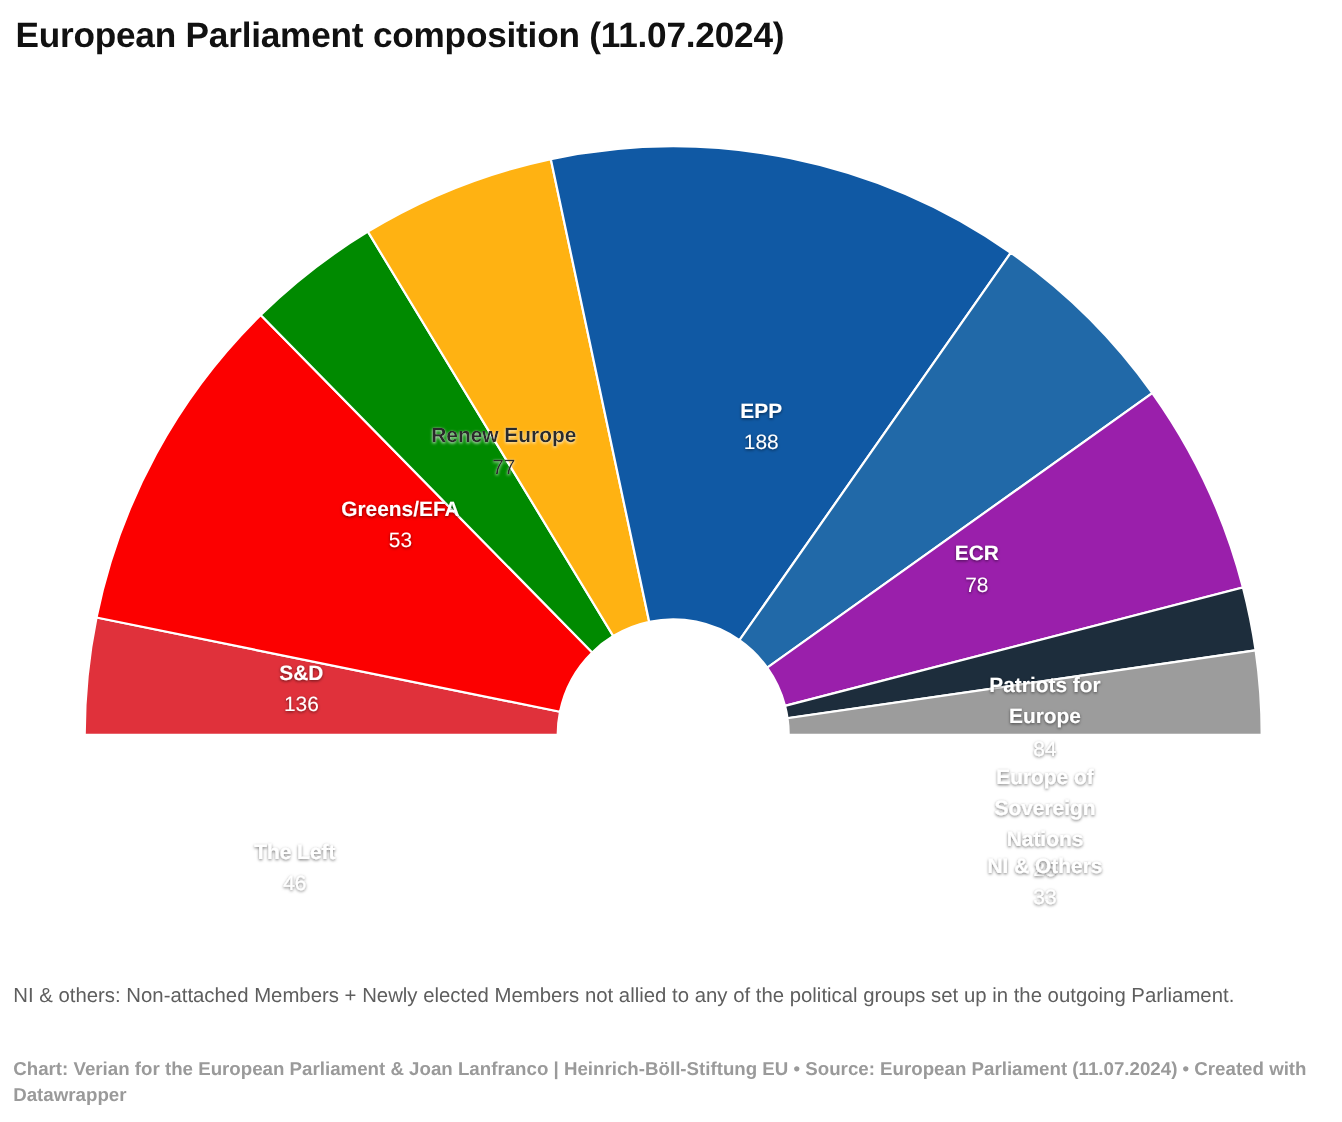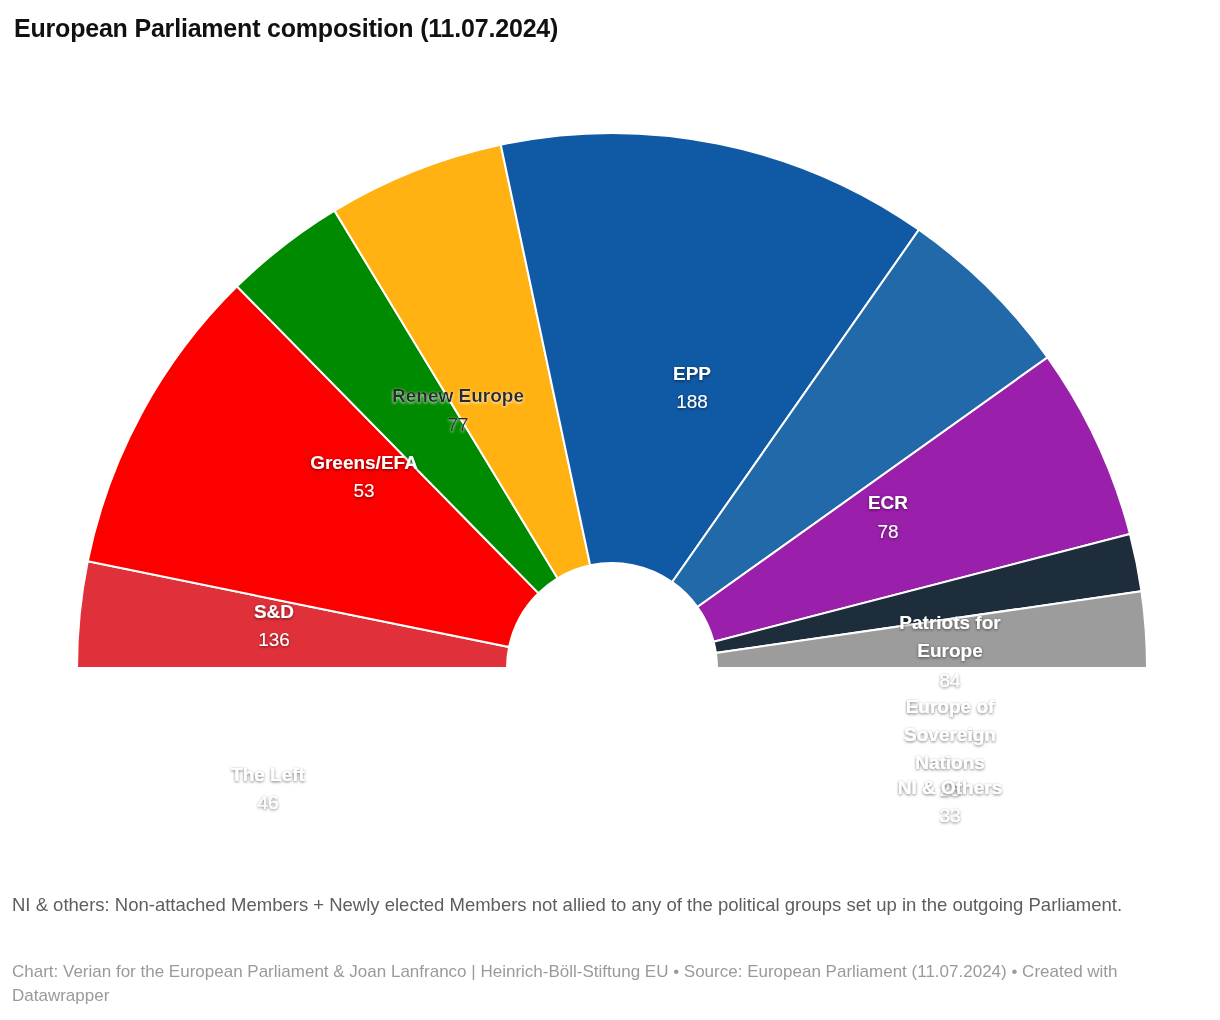--- a/index.html
+++ b/index.html
@@ -11,21 +11,21 @@
     color:#1a1a1a;
     overflow:hidden;
     position:relative;
   }
   .page{position:relative;width:1220px;height:1020px;box-sizing:border-box;}
 
   
   .title{
     position:absolute;
     left:14px; top:14px;
-    font-size:25px;
+    font-size:32px;
     font-weight:bold;
     letter-spacing:-0.2px;
     color:#111111;
     white-space:nowrap;
   }
 
   
   .chart-wrap{
     position:absolute;
     left:0; top:60px;
@@ -63,20 +63,21 @@
     line-height:1.38;
     color:#5e5e5e;
   }
   .credit{
     position:absolute;
     left:12px; top:960px;
     width:1196px;
     font-size:17px;
     line-height:1.4;
     color:#9a9a9a;
+    font-weight:bold;
   }
 </style>
 </head>
 <body>
 
 <div class="page">
 
   <div class="title">European Parliament composition (11.07.2024)</div>
 
   <div class="chart-wrap">

